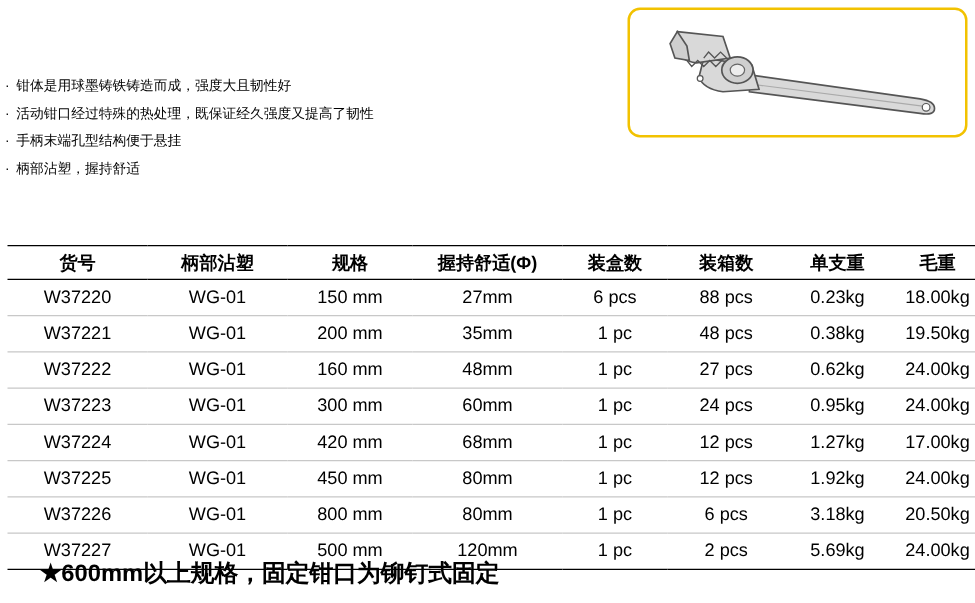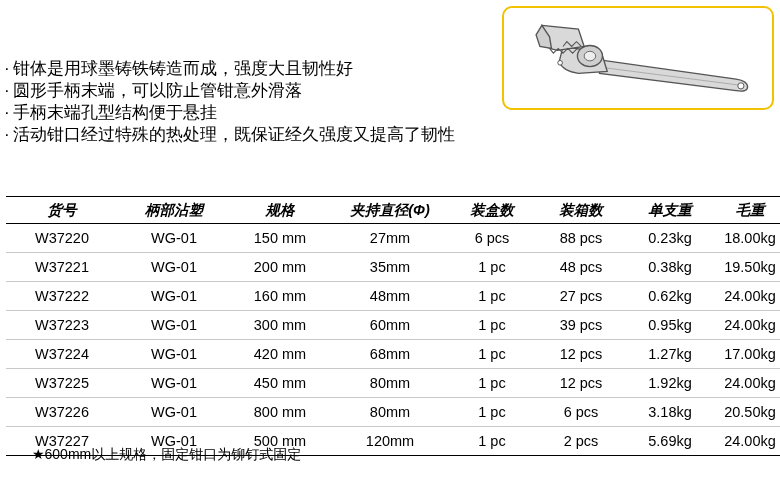--- a/index.html
+++ b/index.html
@@ -35,21 +35,21 @@
   }
 
   
   #feature-list {
     position: absolute;
     left: 4px;
     top: 58px;
     width: 490px;
   }
   .feature-item {
-    font-size: 17px;
+    font-size: 11px;
     line-height: 22px;
     color: #000;
     white-space: nowrap;
   }
   .feature-bullet {
     display: inline-block;
     width: 9px;
     color: #000;
   }
 
@@ -68,21 +68,20 @@
     text-align: center;
     padding: 0;
     height: 28px;
     vertical-align: middle;
     white-space: nowrap;
   }
   #spec-table thead th {
     font-weight: bold;
     height: 26px;
     font-size: 14.5px;
-    font-style: italic;
   }
   .thead-row {
     border-top: 1.5px solid #000;
     border-bottom: 1.5px solid #000;
   }
   .body-row td {
     border-bottom: 1px solid #c8c8c8;
   }
   .body-row.last td {
     border-bottom: 1.5px solid #000;
@@ -96,22 +95,23 @@
   col.c4 { width: 84px; }
   col.c5 { width: 94px; }
   col.c6 { width: 84px; }
   col.c7 { width: 76px; }
 
   
   #footnote {
     position: absolute;
     left: 32px;
     top: 446px;
-    font-size: 14px;
+    font-size: 19px;
     white-space: nowrap;
+    font-weight: bold;
   }
 </style>
 </head>
 <body>
 
 <div id="product-image-box">
   <svg viewBox="0 0 272 104" xmlns="http://www.w3.org/2000/svg">
 
     <path d="M96 54 L238 74 Q250 76 250 82 Q250 88 238 86 L96 68 Z" fill="#D9D9D9" stroke="#555" stroke-width="1.4"></path>
 
@@ -133,47 +133,47 @@
 
     <circle cx="55" cy="57" r="2.4" fill="#ffffff" stroke="#555" stroke-width="1"></circle>
   </svg>
 </div>
 
 <div id="feature-list">
   <div class="feature-item">
     <span class="feature-bullet">·</span><span>钳体是用球墨铸铁铸造而成，强度大且韧性好</span>
   </div>
   <div class="feature-item">
-    <span class="feature-bullet">·</span><span>圆形手柄末端，可以防止管钳意外滑落</span>
+    <span class="feature-bullet">·</span><span>活动钳口经过特殊的热处理，既保证经久强度又提高了韧性</span>
   </div>
   <div class="feature-item">
     <span class="feature-bullet">·</span><span>手柄末端孔型结构便于悬挂</span>
   </div>
   <div class="feature-item">
-    <span class="feature-bullet">·</span><span>活动钳口经过特殊的热处理，既保证经久强度又提高了韧性</span>
+    <span class="feature-bullet">·</span><span>柄部沾塑，握持舒适</span>
   </div>
 </div>
 
 <table id="spec-table">
   <colgroup>
     <col class="c0">
       <col class="c1">
       <col class="c2">
       <col class="c3">
     <col class="c4">
       <col class="c5">
       <col class="c6">
       <col class="c7">
   </colgroup>
   <thead>
     <tr class="thead-row">
       <th>货号</th>
       <th>柄部沾塑</th>
       <th>规格</th>
-      <th>夹持直径(Φ)</th>
+      <th>握持舒适(Φ)</th>
       <th>装盒数</th>
       <th>装箱数</th>
       <th>单支重</th>
       <th>毛重</th>
     </tr>
   </thead>
   <tbody>
     <tr class="body-row">
       <td>W37220</td>
       <td>WG-01</td>
@@ -203,21 +203,21 @@
       <td>27 pcs</td>
       <td>0.62kg</td>
       <td>24.00kg</td>
     </tr>
     <tr class="body-row">
       <td>W37223</td>
       <td>WG-01</td>
       <td>300 mm</td>
       <td>60mm</td>
       <td>1 pc</td>
-      <td>39 pcs</td>
+      <td>24 pcs</td>
       <td>0.95kg</td>
       <td>24.00kg</td>
     </tr>
     <tr class="body-row">
       <td>W37224</td>
       <td>WG-01</td>
       <td>420 mm</td>
       <td>68mm</td>
       <td>1 pc</td>
       <td>12 pcs</td>

